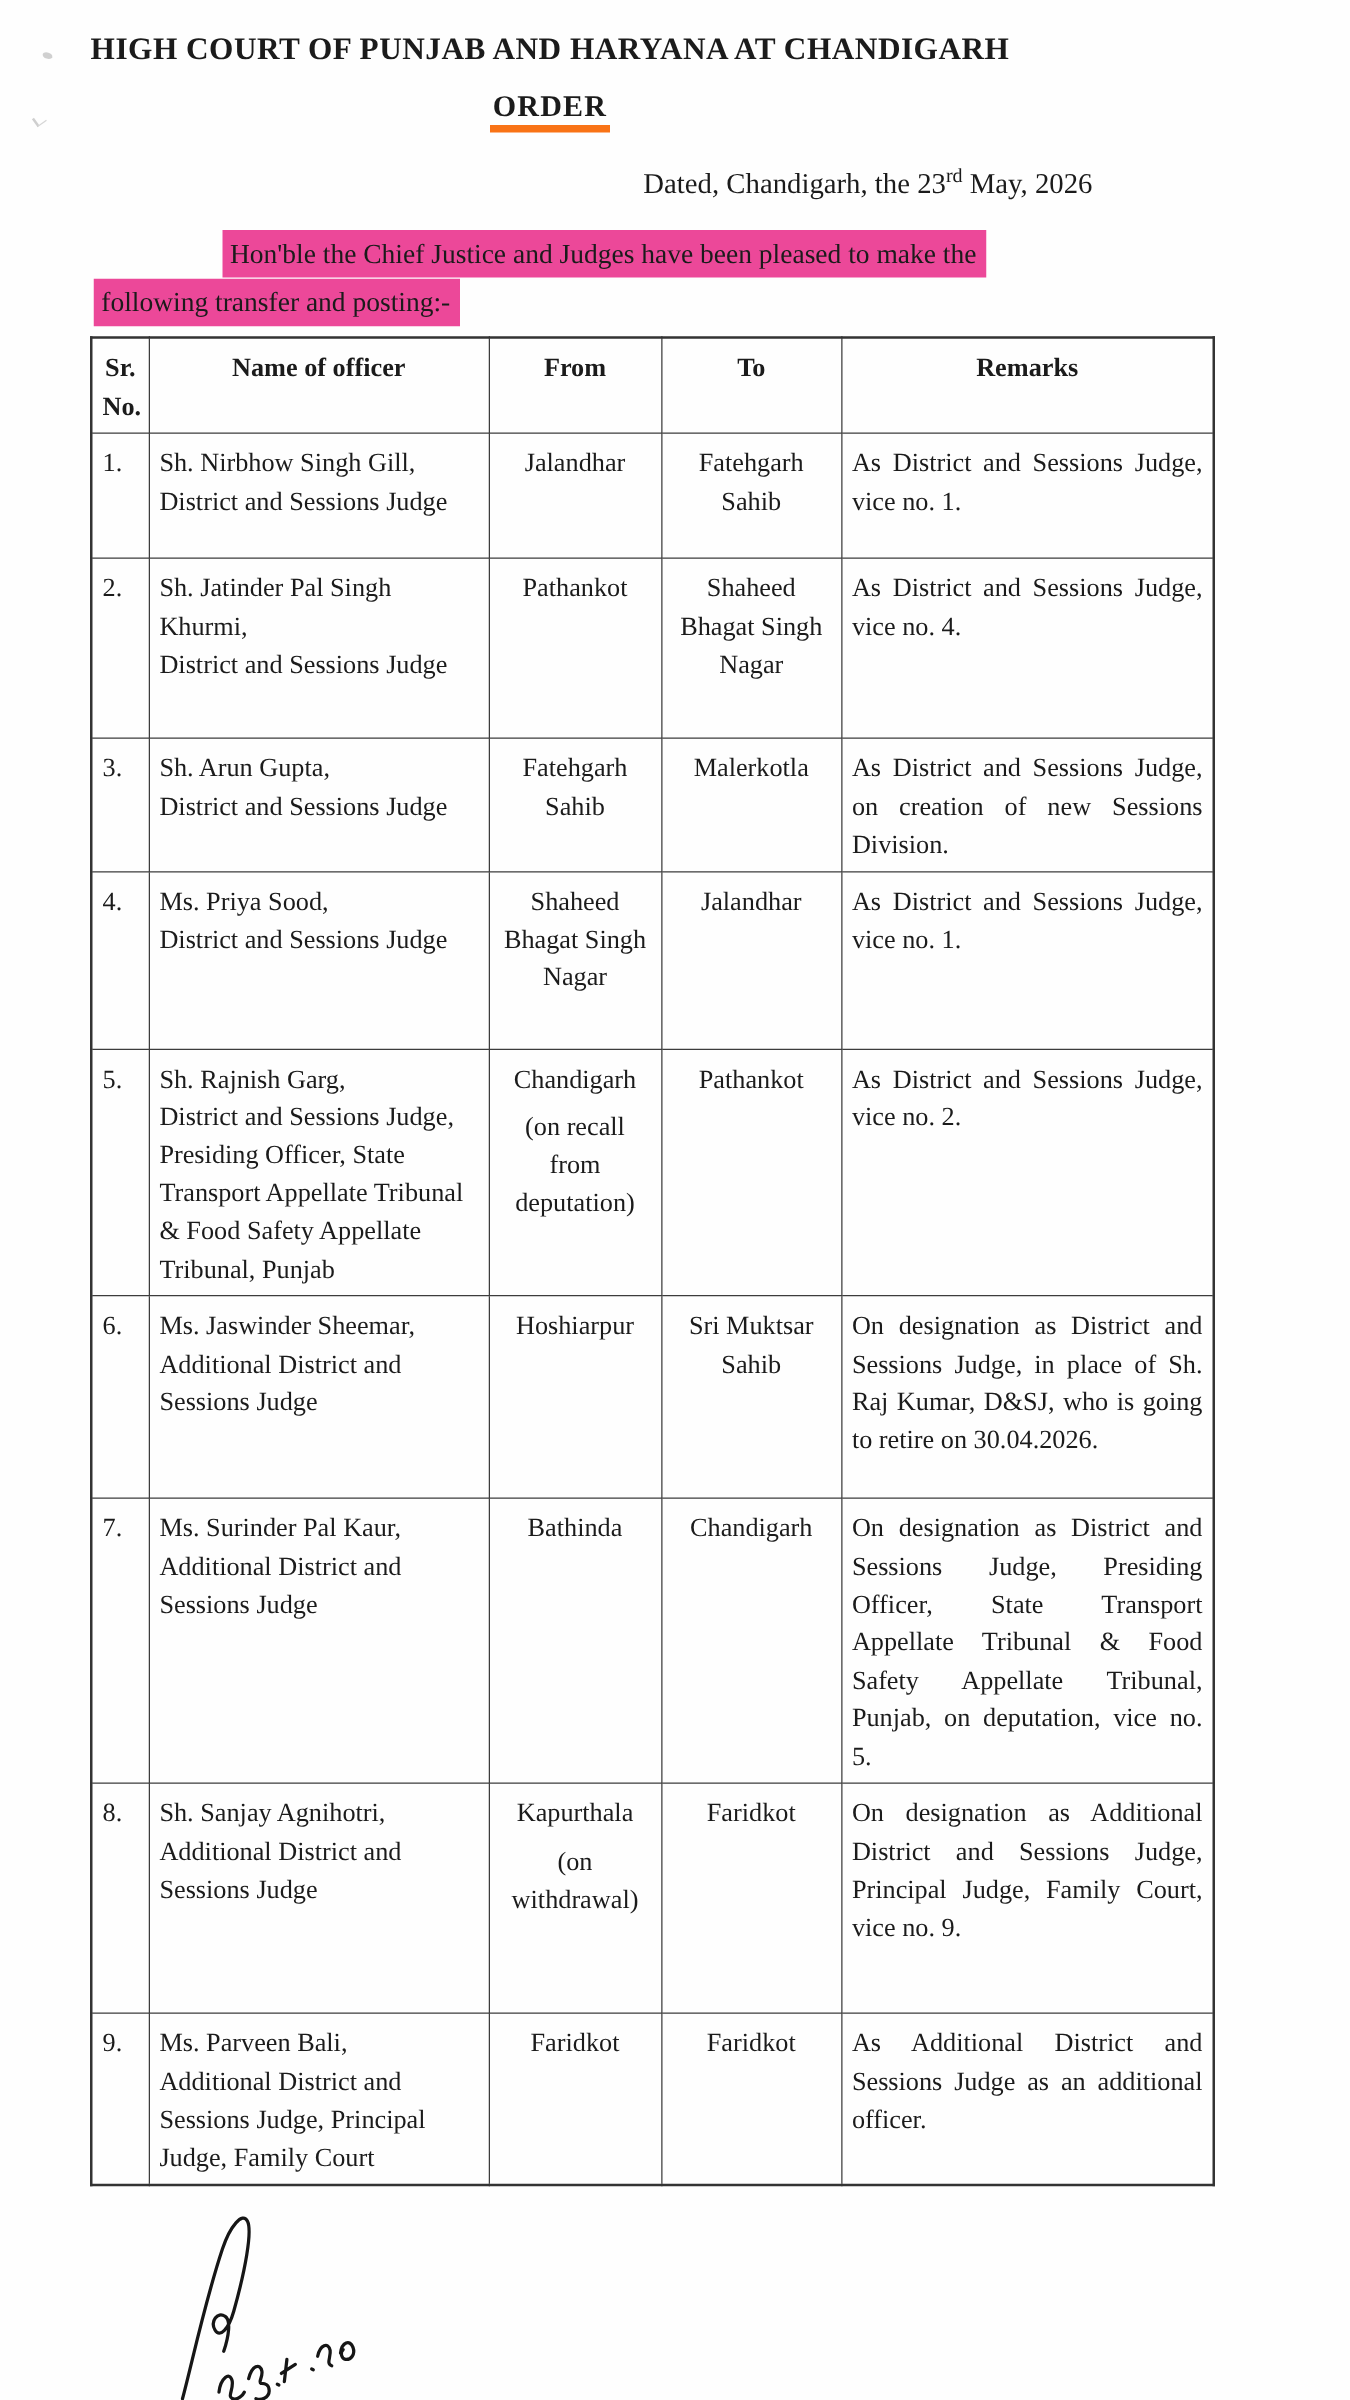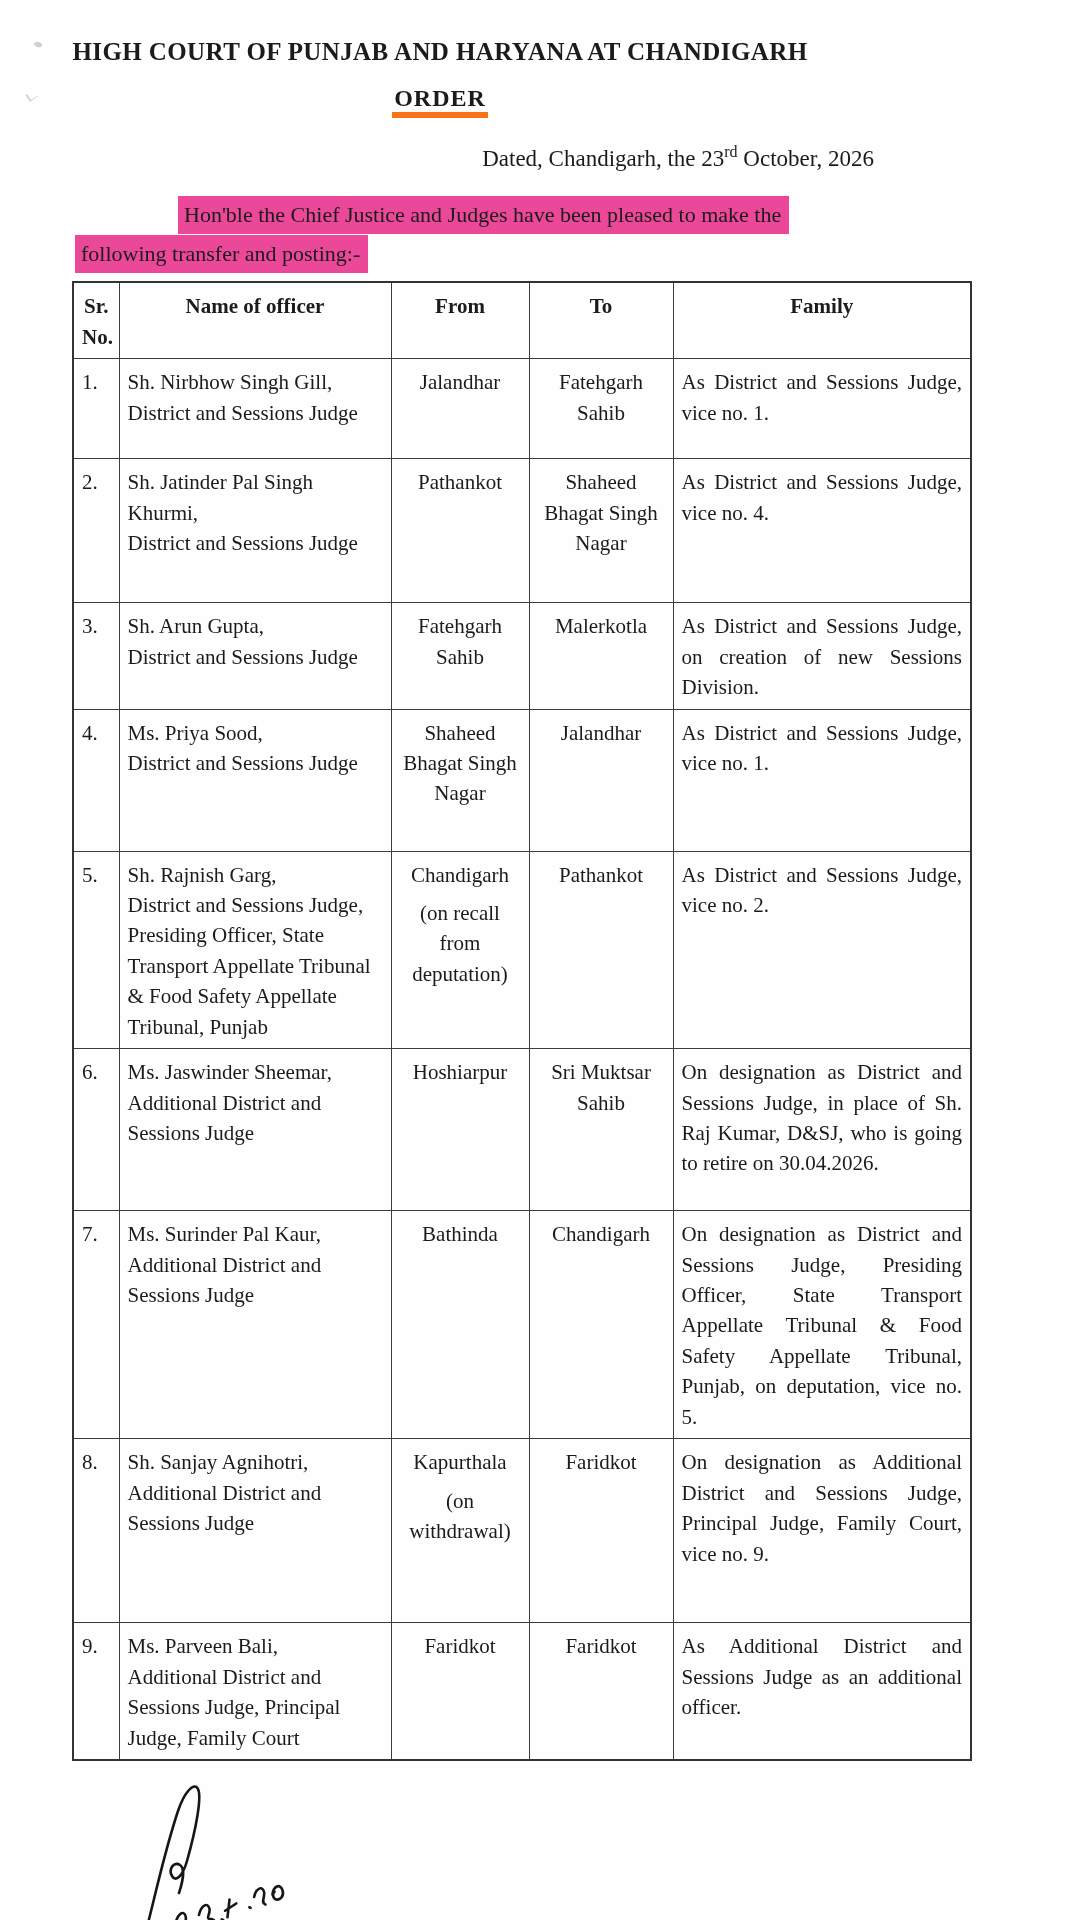--- a/index.html
+++ b/index.html
@@ -4,21 +4,21 @@
 <style>
   * { margin:0; padding:0; box-sizing:border-box; }
   html,body { width:1080px; height:1920px; }
   body {
     background:#fefefe;
     color:#1b1b1b;
     font-family:"Liberation Serif", serif;
     position:relative;
     overflow:hidden;
   }
-  .page { position:absolute; inset:0; padding-top:38px;border-radius:12px; }
+  .page { position:absolute; inset:0; padding-top:26px;border-radius:12px; }
 
   
   .artifact { position:absolute; pointer-events:none; }
   .artifact-1 { left:34px; top:42px; width:8px; height:5px; background:#9a9a9a; opacity:.45; border-radius:50%; transform:rotate(18deg); }
   .artifact-2 { left:27px; top:92px; width:9px; height:8px; border-left:2px solid #8a8a8a; border-bottom:1px solid #9a9a9a; opacity:.4; transform:rotate(-35deg); }
 
   .head-block { width:880px; }
   .doc-title {
     text-align:center;
     font-size:25px;
@@ -96,21 +96,21 @@
   <div class="artifact artifact-2"></div>
 
   <div class="head-block">
     <div class="doc-title">HIGH COURT OF PUNJAB AND HARYANA AT CHANDIGARH</div>
     <div class="order-row">
       <span class="order-text">ORDER</span>
     </div>
   </div>
 
   <div class="date-line">
-    <span>Dated, Chandigarh, the 23</span><sup>rd</sup><span> October, 2026</span>
+    <span>Dated, Chandigarh, the 23</span><sup>rd</sup><span> May, 2026</span>
   </div>
 
   <div class="intro">
     <span class="intro-line intro-line-1">
       <span class="hl">Hon'ble the Chief Justice and Judges have been pleased to make the</span>
     </span>
     <span class="intro-line intro-line-2">
       <span class="hl">following transfer and posting:-</span>
     </span>
   </div>
@@ -122,21 +122,21 @@
         <col style="width:138px">
         <col style="width:144px">
         <col style="width:298px">
     </colgroup>
     <thead>
       <tr>
         <th class="th-sr">Sr. No.</th>
         <th class="th-name">Name of officer</th>
         <th class="th-from">From</th>
         <th class="th-to">To</th>
-        <th class="th-remarks">Family</th>
+        <th class="th-remarks">Remarks</th>
       </tr>
     </thead>
     <tbody>
       <tr>
         <td class="col-sr">1.</td>
         <td class="col-name">
           <div>Sh. Nirbhow Singh Gill,</div>
           <div>District and Sessions Judge</div>
         </td>
         <td class="col-from">

